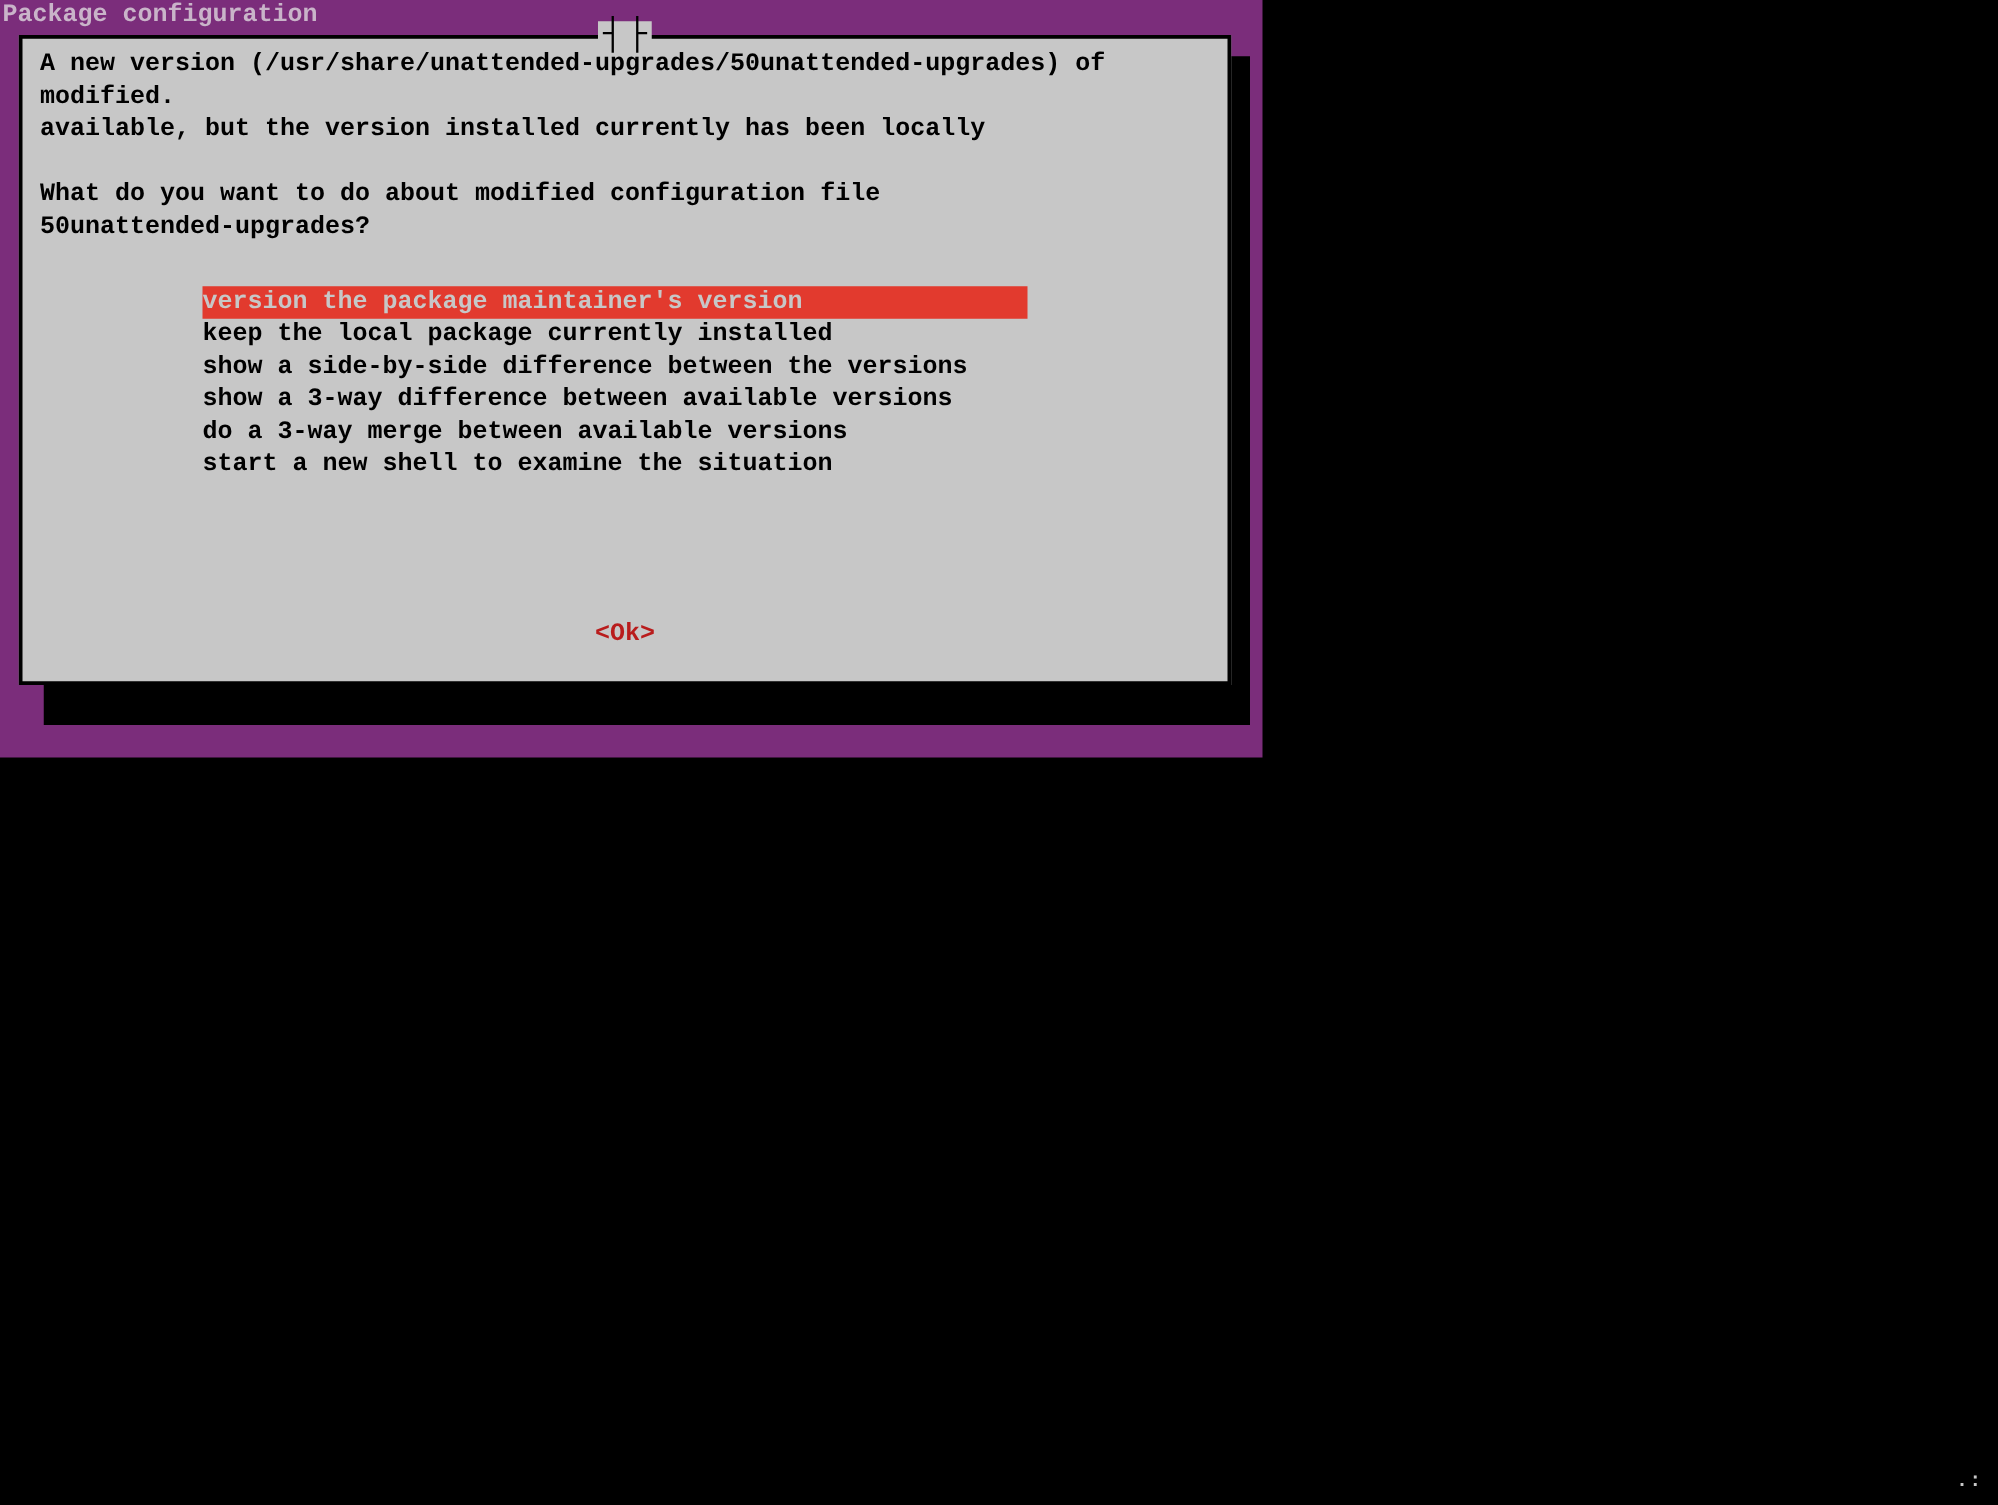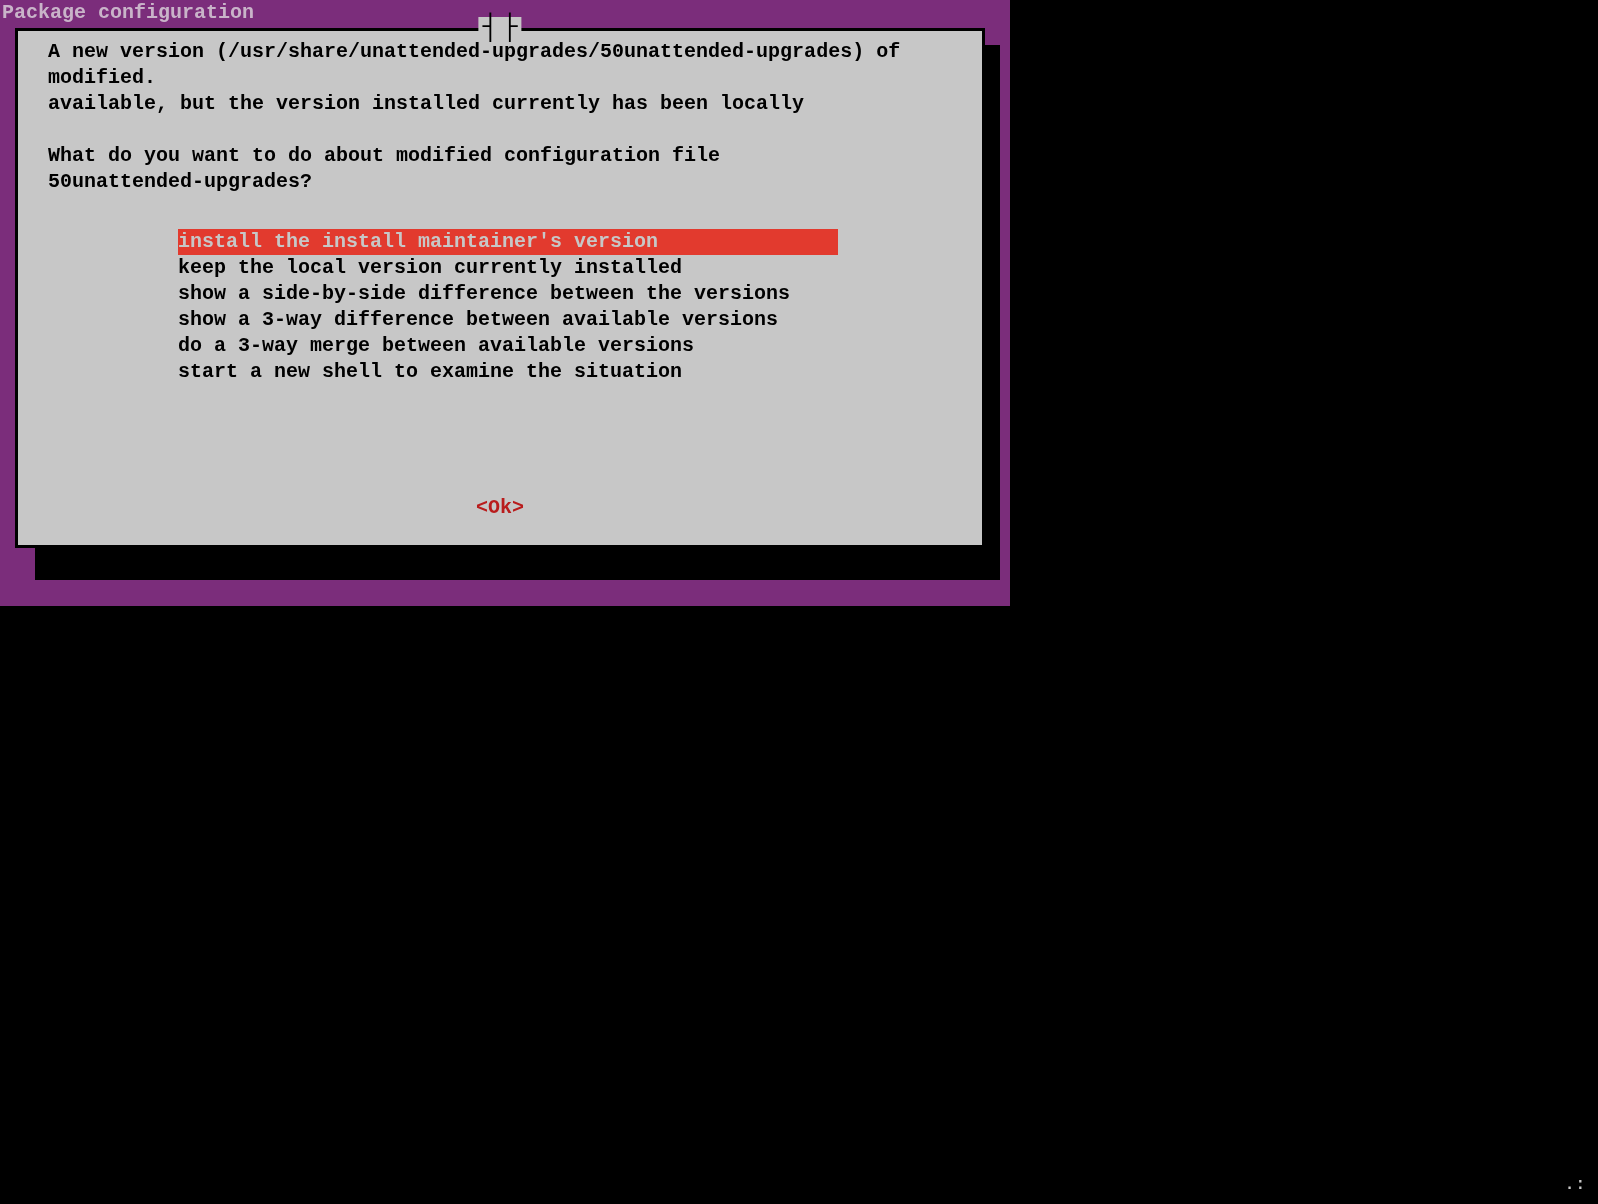--- a/index.html
+++ b/index.html
@@ -75,21 +75,21 @@
       line-height: 20px;
     }
 
     .dialog-title {
       color: #e23a2e;
       padding: 0 6px;
       white-space: pre;
     }
 
     .dialog-body {
-      padding: 8px 30px;
+      padding: 8px 14px;
       color: #000000;
     }
 
     .description {
       white-space: pre;
       margin-bottom: 0;
     }
 
     .options-list {
       margin-top: 34px;
@@ -143,22 +143,22 @@
 
   <div class="dialog-body">
     <div class="description">A new version (/usr/share/unattended-upgrades/50unattended-upgrades) of</div>
     <div class="description">modified.</div>
     <div class="description">available, but the version installed currently has been locally</div>
     <div class="description">&nbsp;</div>
     <div class="description">What do you want to do about modified configuration file</div>
     <div class="description">50unattended-upgrades?</div>
 
     <div class="options-list">
-      <div class="option selected">install the install maintainer's version</div>
-      <div class="option">keep the local version currently installed</div>
+      <div class="option selected">version the package maintainer's version</div>
+      <div class="option">keep the local package currently installed</div>
       <div class="option">show a side-by-side difference between the versions</div>
       <div class="option">show a 3-way difference between available versions</div>
       <div class="option">do a 3-way merge between available versions</div>
       <div class="option">start a new shell to examine the situation</div>
     </div>
   </div>
 
   <div class="ok-button">&lt;Ok&gt;</div>
 </div>
 

